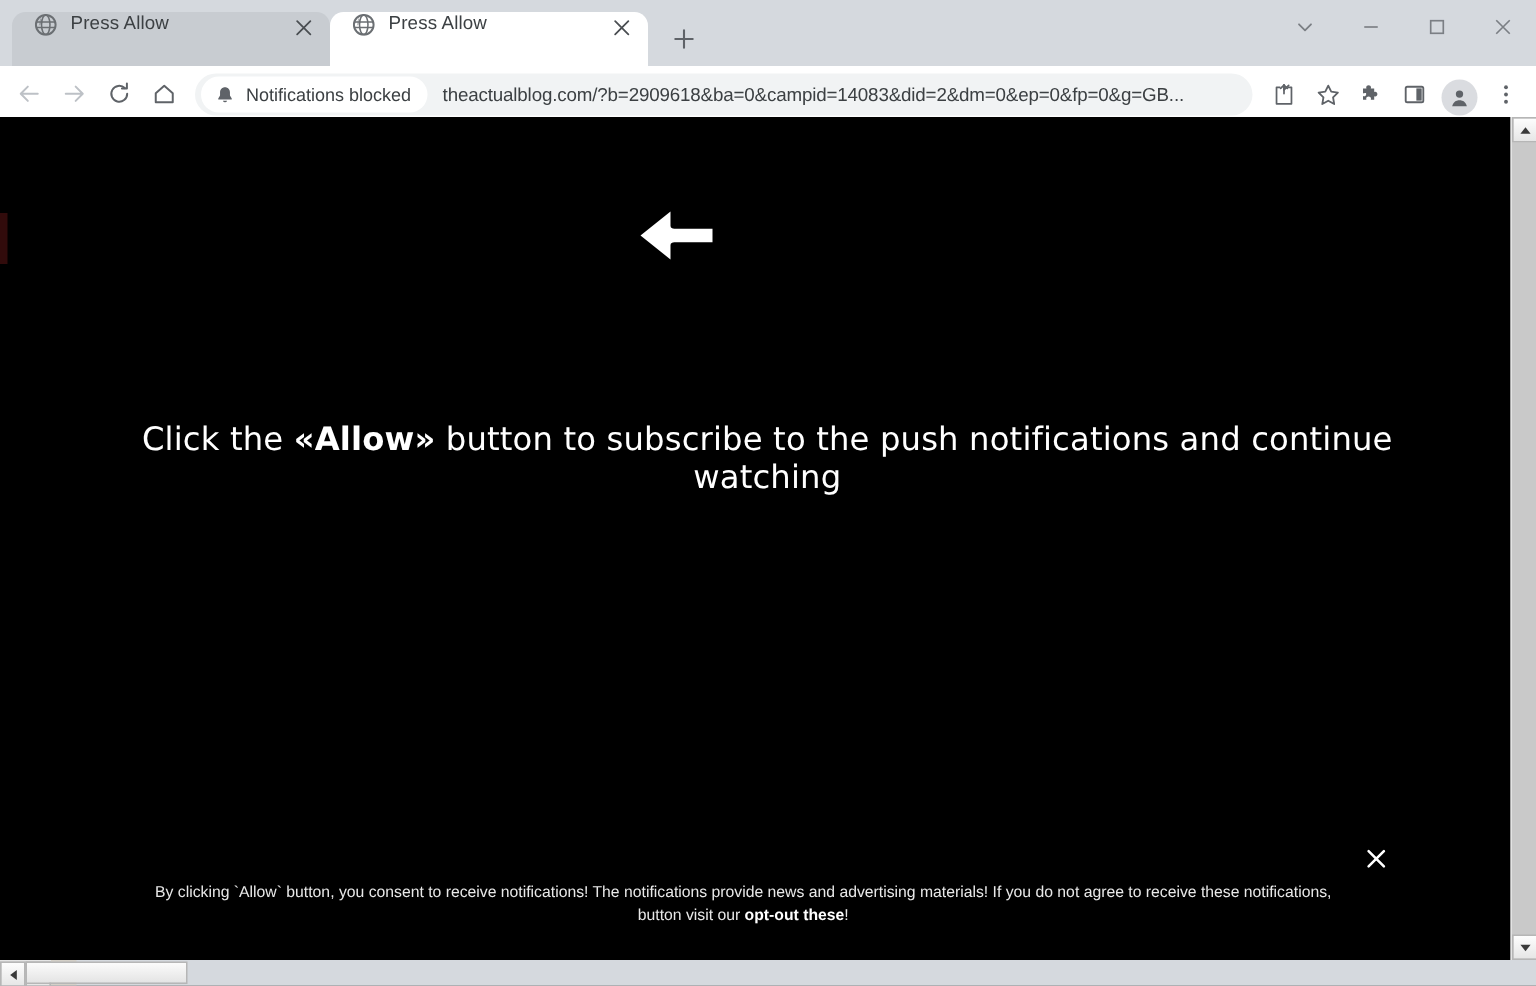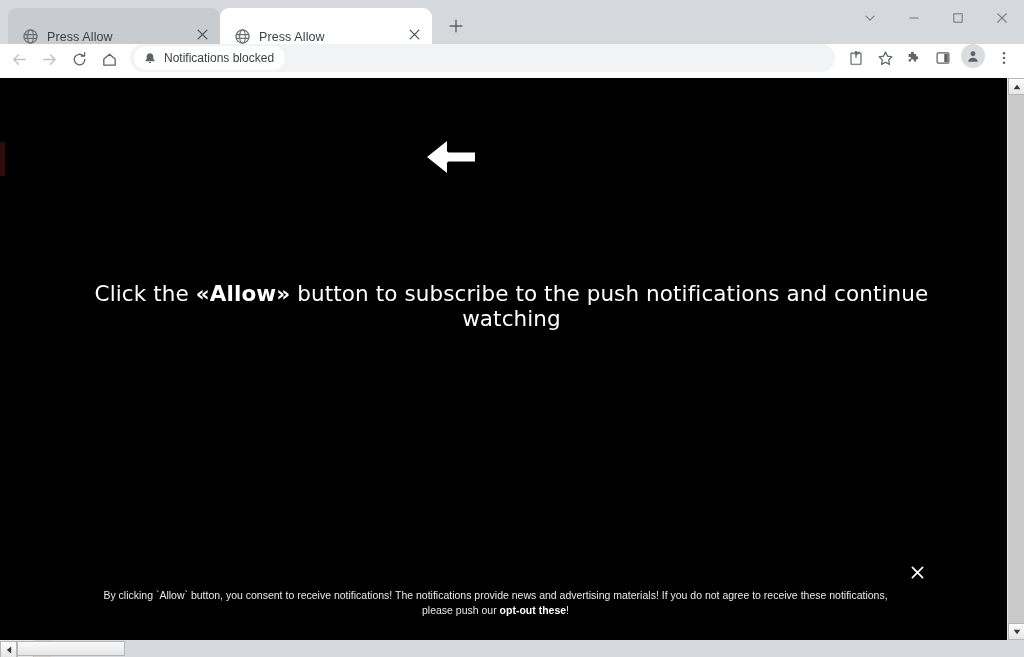--- a/index.html
+++ b/index.html
@@ -24,21 +24,21 @@
     height: 44px;
     background: #d5d9de;
     display: flex; align-items: flex-end;
     padding-left: 8px;
     flex: 0 0 44px;
   }
   .tab {
     position: relative;
     height: 36px;
     width: 212px;
-    display: flex; align-items: flex-end;
+    display: flex; align-items: flex-start;
     padding: 0 8px 0 14px;
     border-radius: 9px 9px 0 0;
     font-size: 12.5px;
     color: #3c4043;
     cursor: default;
   }
   .tab.inactive { background: #c8ccd1; }
   .tab.active { background: #ffffff; }
   .tab-favicon {
     width: 16px; height: 16px;
@@ -78,21 +78,21 @@
     width: 44px; height: 34px;
     display: flex; align-items: center; justify-content: center;
     color: #7b7f84;
   }
 
   
   .toolbar {
     height: 34px;
     flex: 0 0 34px;
     background: #ffffff;
-    display: flex; align-items: flex-start;
+    display: flex; align-items: flex-end;
     padding: 0 6px 0 4px;
     border-bottom: 1px solid #ffffff;
   }
   .nav-btn {
     width: 30px; height: 30px;
     display: flex; align-items: center; justify-content: center;
     border-radius: 50%;
     color: #5f6368;
     flex: 0 0 30px;
   }
@@ -358,20 +358,21 @@
     <div class="omnibox">
       <div class="perm-chip">
         <span class="perm-chip-icon">
           <svg width="12" height="13" viewBox="0 0 12 13">
             <path d="M6 1.2c-1.9 0-3.3 1.5-3.3 3.3v2.2L1.5 8.6v.7h9v-.7L9.3 6.7V4.5C9.3 2.7 7.9 1.2 6 1.2z" fill="#5f6368"></path>
             <path d="M4.6 10.1a1.45 1.45 0 0 0 2.8 0z" fill="#5f6368"></path>
           </svg>
         </span>
         <span class="perm-chip-label">Notifications blocked</span>
       </div>
+      <span class="omnibox-url">theactualblog.com/?b=2909618&amp;ba=0&amp;campid=14083&amp;did=2&amp;dm=0&amp;ep=0&amp;fp=0&amp;g=GB...</span>
     </div>
 
     <div class="tb-icon">
       <svg width="16" height="16" viewBox="0 0 18 18">
         <path d="M12.5 2.2 9 5.6M9 5.6V1.8" fill="none" stroke="currentColor" stroke-width="1.3" stroke-linecap="round"></path>
         <path d="M6.3 3.6H3.4V16h11.2V3.6h-2.9" fill="none" stroke="currentColor" stroke-width="1.3" stroke-linejoin="round"></path>
         <path d="M9 1.6 12.4 5 9 8.4z" fill="currentColor" opacity=".0"></path>
         <path d="M9 1.9v6.4" stroke="currentColor" stroke-width="1.3" stroke-linecap="round"></path>
         <path d="M6.5 4.4 9 1.9l2.5 2.5" fill="none" stroke="currentColor" stroke-width="1.3" stroke-linecap="round" stroke-linejoin="round"></path>
       </svg>
@@ -418,21 +419,21 @@
         </svg>
       </div>
 
       <div class="headline">
         <span>Click the </span><b>«Allow»</b><span> button to subscribe to the push notifications and continue watching</span>
       </div>
 
       <div class="consent">
         <span>By clicking `Allow` button, you consent to receive notifications! The notifications provide news and advertising materials! If you do not agree to receive these notifications,</span>
         <br>
-        <span>please push our </span><b>opt-out these</b><span>!</span>
+        <span>button visit our </span><b>opt-out these</b><span>!</span>
       </div>
 
       <div class="consent-close">
         <svg width="13" height="13" viewBox="0 0 13 13">
           <path d="M1.4 1.4 11.6 11.6M11.6 1.4 1.4 11.6" stroke="#ffffff" stroke-width="1.7" stroke-linecap="round"></path>
         </svg>
       </div>
     </div>
 
     <div class="vscroll">

